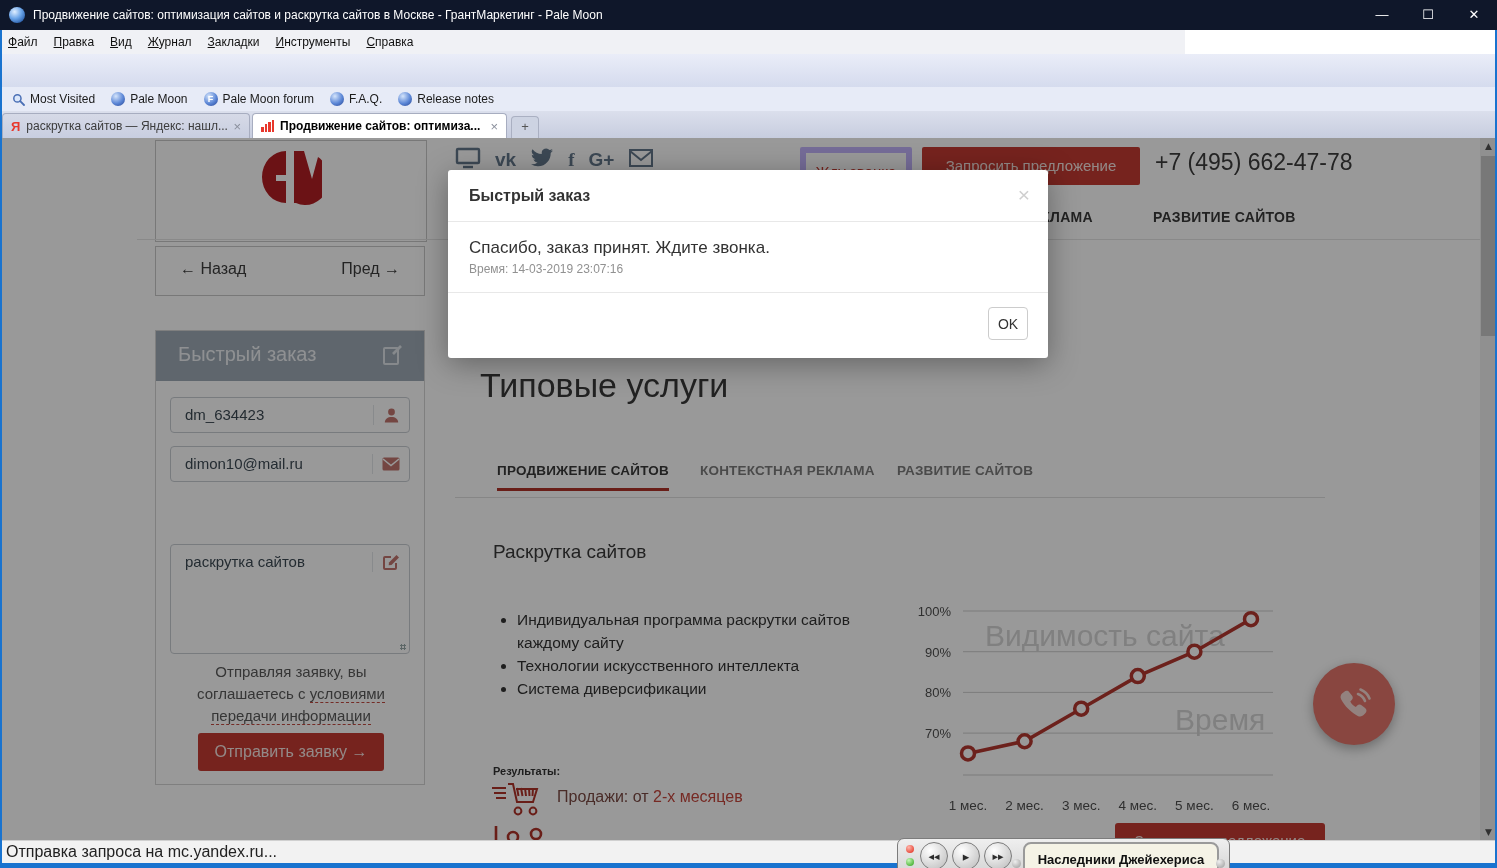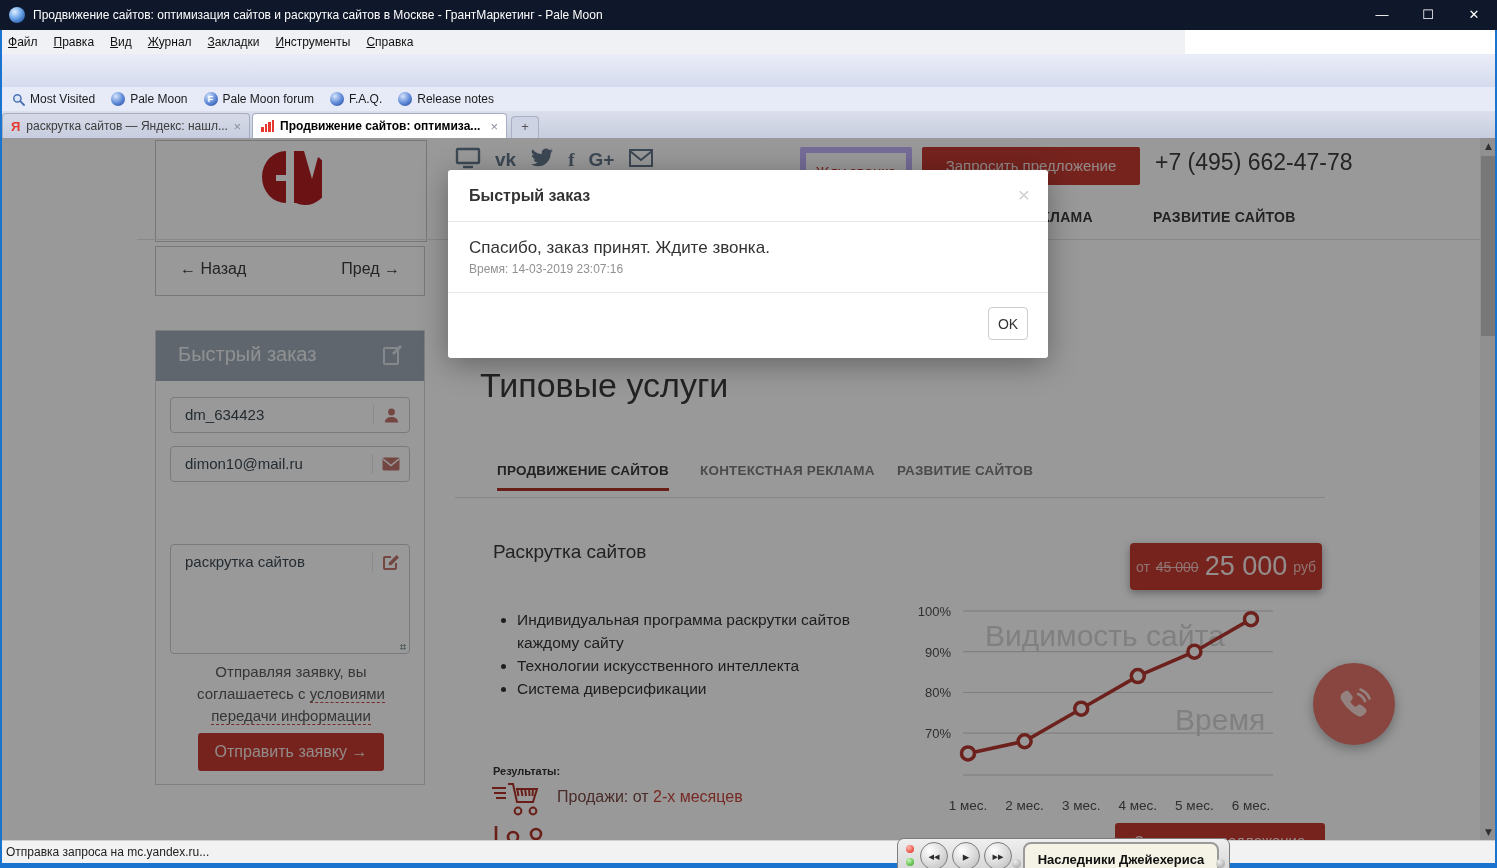--- a/index.html
+++ b/index.html
@@ -145,21 +145,21 @@
     font-family:"DejaVu Sans",sans-serif;box-sizing:border-box;}
   .pb1{left:22px;} .pb2{left:54px;font-size:13px;} .pb3{left:86px;}
   .p-display{position:absolute;left:125px;top:3px;width:196px;height:44px;background:#f5f3e6;border:2px solid #9a9a9a;
     border-radius:8px;box-sizing:border-box;text-align:center;overflow:hidden;}
   .p-title{font-size:13px;font-weight:bold;color:#111;margin-top:8px;}
   .p-sub{font-size:12px;color:#222;}
   .p-knob{position:absolute;top:20px;width:9px;height:9px;border-radius:50%;background:radial-gradient(circle at 35% 30%,#eee,#999);}
   .pk-l{left:114px;} .pk-r{right:4px;}
   
   .statusbar{position:absolute;left:0;top:840px;width:1497px;height:23px;background:#f2f2f2;border-top:1px solid #d0d0d0;
-    font-size:12px;color:#222;line-height:22px;padding-left:6px;box-sizing:border-box;}
+    font-size:16px;color:#222;line-height:22px;padding-left:6px;box-sizing:border-box;}
   .win-bottom{position:absolute;left:0;top:863px;width:1497px;height:5px;background:#1973cf;}
   .win-side{position:absolute;top:30px;bottom:0;width:2px;background:#1973cf;z-index:60;}
   .ws-l{left:0;} .ws-r{right:0;}
 </style>
 </head>
 <body>
 
 <div class="titlebar">
   <span class="pm-icon"></span>
   <span class="title-text">Продвижение сайтов: оптимизация сайтов и раскрутка сайтов в Москве - ГрантМаркетинг - Pale Moon</span>
@@ -384,26 +384,20 @@
     <svg width="56" height="16" viewBox="0 0 56 16">
       <g stroke="#b03329" stroke-width="2.6" fill="none">
         <line x1="4" y1="0" x2="4" y2="16"></line>
           <circle cx="21" cy="11" r="5"></circle>
           <circle cx="44" cy="8" r="5"></circle>
           <line x1="40" y1="16" x2="48" y2="16"></line>
       </g>
     </svg>
   </span>
 
-  <div class="price-badge">
-    <span class="prefix">от</span>
-    <span class="old">45 000</span>
-    <span class="new">25 000</span>
-    <span class="cur">руб</span>
-  </div>
   <svg id="chart-svg" width="400" height="222">
       <line x1="70" y1="13" x2="380" y2="13" stroke="#cfcfcf" stroke-width="1"></line>
       <text x="58" y="18" text-anchor="end" font-size="13" fill="#4f4f4f" font-family="Liberation Sans, sans-serif">100%</text>
       <line x1="70" y1="53.7" x2="380" y2="53.7" stroke="#cfcfcf" stroke-width="1"></line>
       <text x="58" y="58.7" text-anchor="end" font-size="13" fill="#4f4f4f" font-family="Liberation Sans, sans-serif">90%</text>
       <line x1="70" y1="94.4" x2="380" y2="94.4" stroke="#cfcfcf" stroke-width="1"></line>
       <text x="58" y="99.4" text-anchor="end" font-size="13" fill="#4f4f4f" font-family="Liberation Sans, sans-serif">80%</text>
       <line x1="70" y1="135.10000000000002" x2="380" y2="135.10000000000002" stroke="#cfcfcf" stroke-width="1"></line>
       <text x="58" y="140.10000000000002" text-anchor="end" font-size="13" fill="#4f4f4f" font-family="Liberation Sans, sans-serif">70%</text>
       <line x1="70" y1="177" x2="380" y2="177" stroke="#cfcfcf" stroke-width="1"></line>

